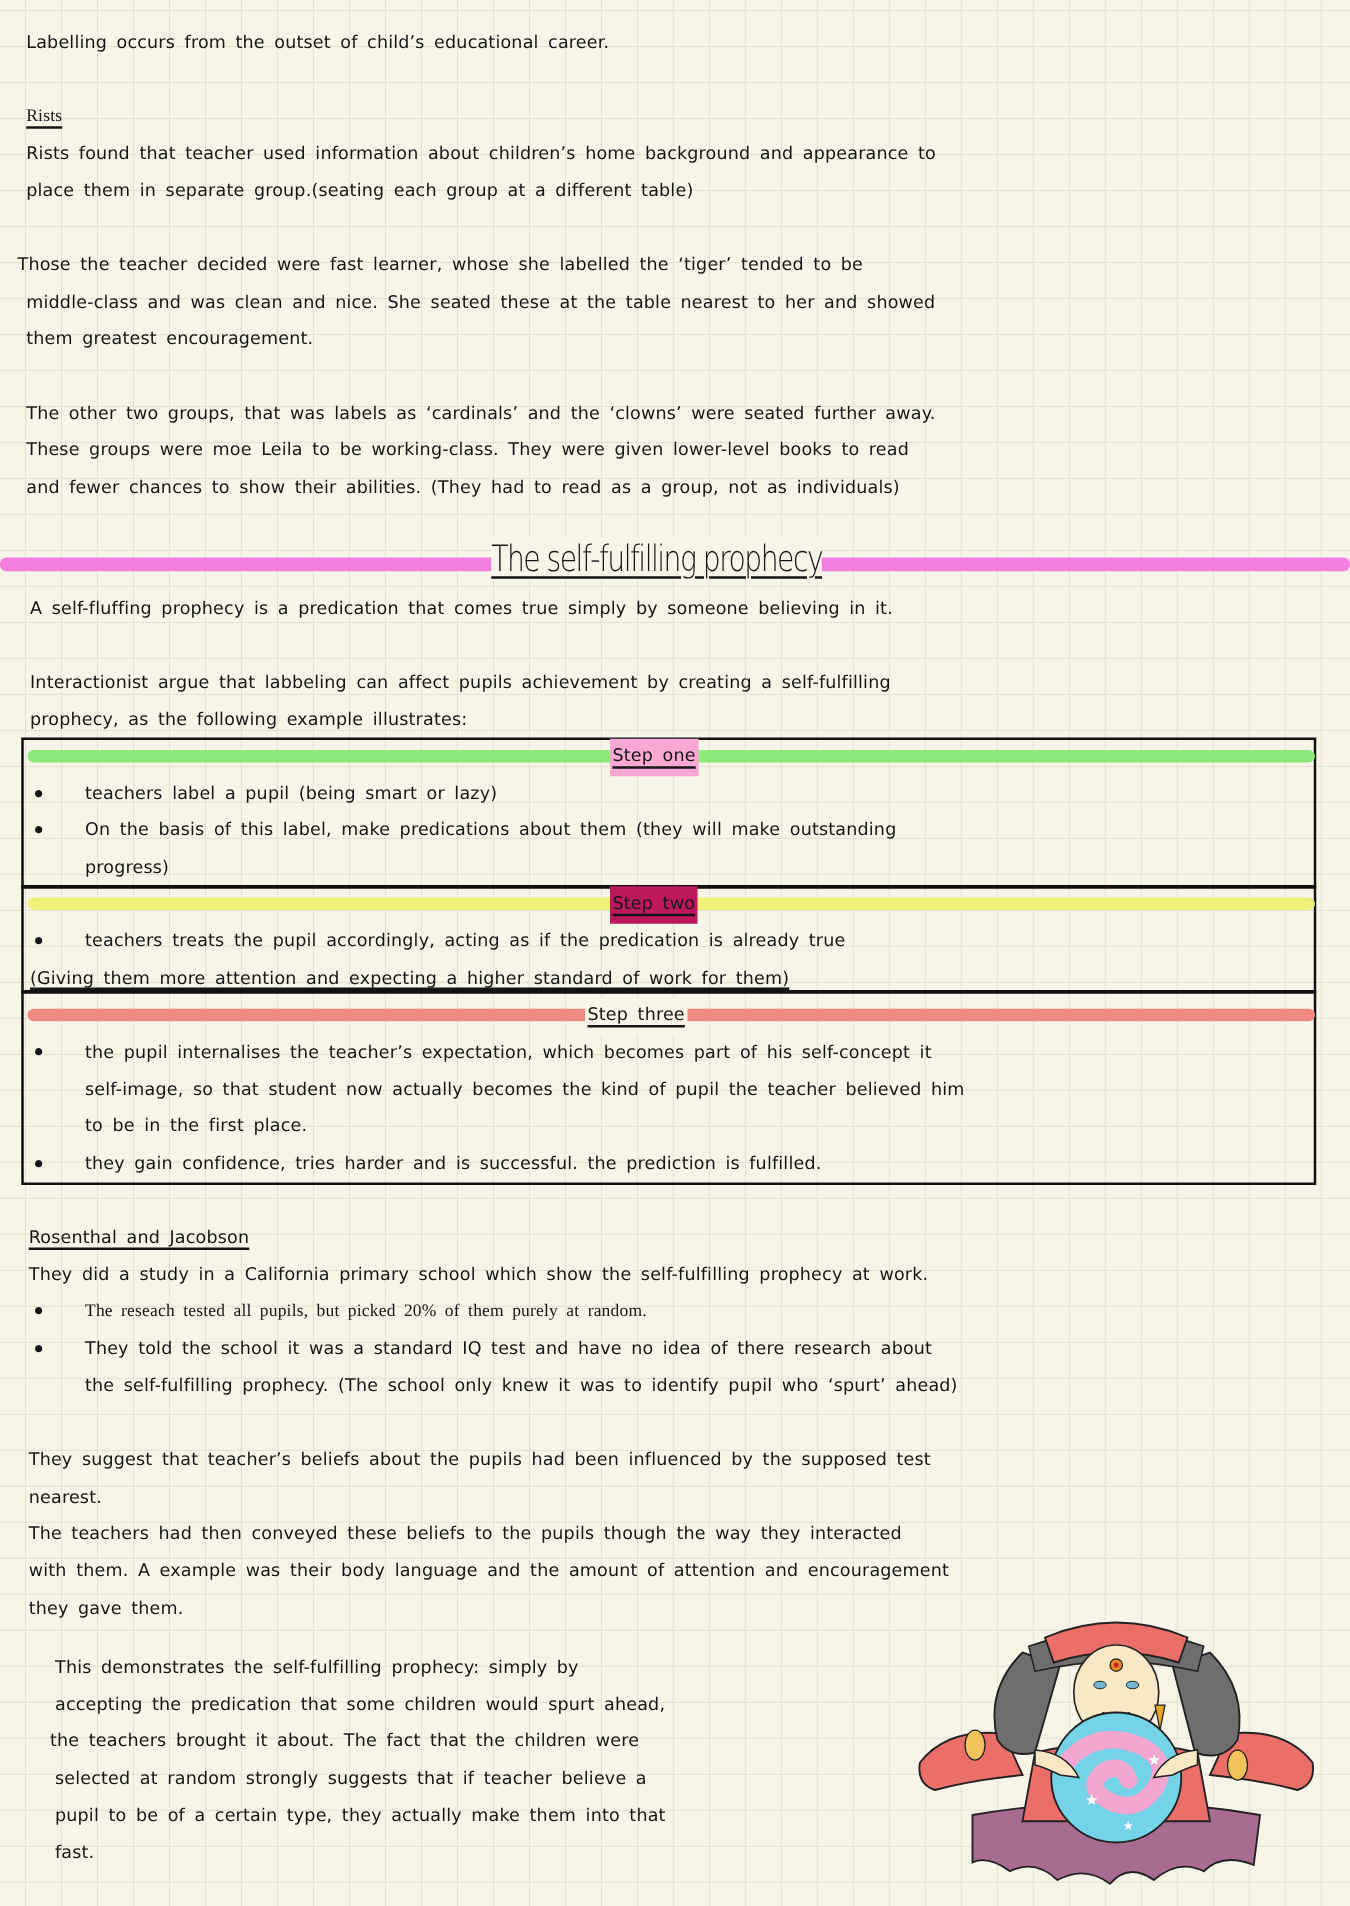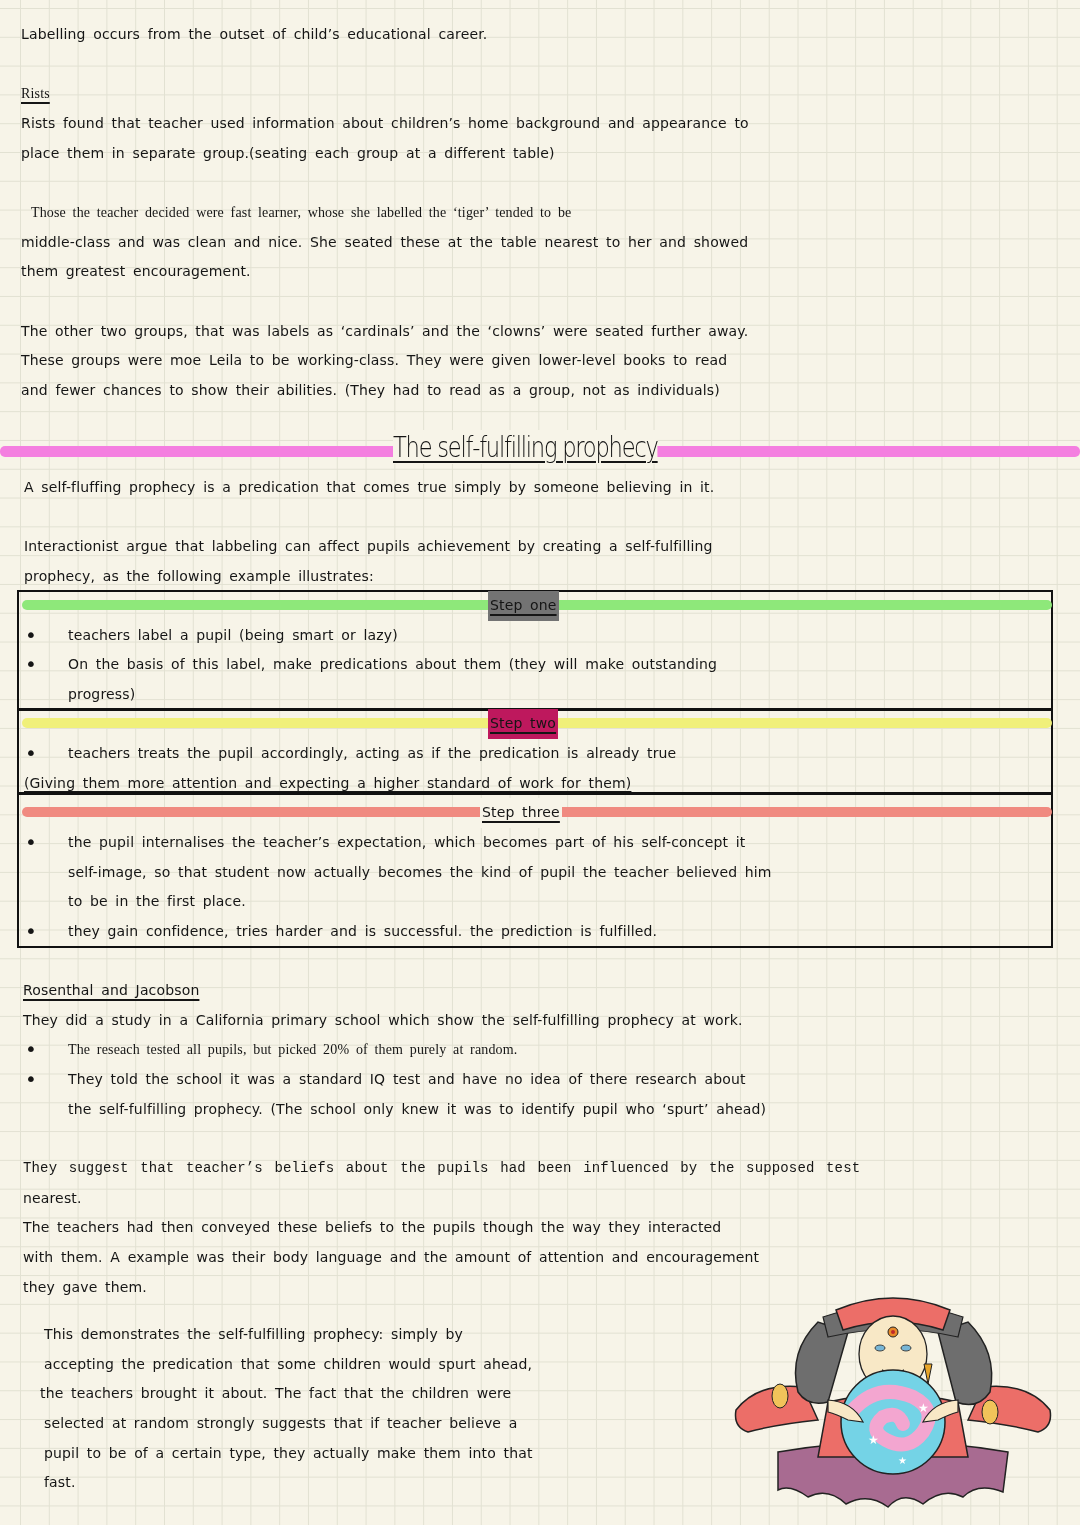--- a/index.html
+++ b/index.html
@@ -31,73 +31,73 @@
 </style>
 </head>
 <body>
 
 <div class="t" style="left:21px;top:20px;">Labelling occurs from the outset of child’s educational career.</div>
 
 <div class="t u" style="left:21px;top:79px;font-family:Liberation Serif, serif;">Rists</div>
 <div class="t" style="left:21px;top:109px;">Rists found that teacher used information about children’s home background and appearance to</div>
 <div class="t" style="left:21px;top:139px;">place them in separate group.(seating each group at a different table)</div>
 
-<div class="t" style="left:31px;top:198px;font-family:Liberation Serif, serif;">Those the teacher decided were fast learner, whose she labelled the ‘tiger’ tended to be</div>
+<div class="t" style="left:14px;top:198px;">Those the teacher decided were fast learner, whose she labelled the ‘tiger’ tended to be</div>
 <div class="t" style="left:21px;top:228px;">middle-class and was clean and nice. She seated these at the table nearest to her and showed</div>
 <div class="t" style="left:21px;top:257px;">them greatest encouragement.</div>
 
 <div class="t" style="left:21px;top:317px;">The other two groups, that was labels as ‘cardinals’ and the ‘clowns’ were seated further away.</div>
 <div class="t" style="left:21px;top:346px;">These groups were moe Leila to be working-class. They were given lower-level books to read</div>
 <div class="t" style="left:21px;top:376px;">and fewer  chances to show their abilities. (They had to read as a group, not as individuals)</div>
 
 <div class="hl" style="left:0;top:446px;width:1080px;height:11px;background:#f47fe0;"></div>
 <div class="title">The self-fulfilling prophecy</div>
 
 <div class="t" style="left:24px;top:473px;">A self-fluffing prophecy is a predication that comes true simply by someone believing in it.</div>
 <div class="t" style="left:24px;top:532px;">Interactionist argue that labbeling can affect pupils achievement by creating a self-fulfilling</div>
 <div class="t" style="left:24px;top:562px;">prophecy, as the following example illustrates:</div>
 
 <div class="box" style="top:590px;height:358px;"></div>
 
 <div class="hl" style="left:22px;top:600px;width:1030px;background:#8ee87a;"></div>
-<div class="t u" style="left:488px;top:591px;background:#737373;padding:0 2px;">Step one</div>
+<div class="t u" style="left:488px;top:591px;background:#f9a8d4;padding:0 2px;">Step one</div>
 <div class="bullet" style="left:25px;top:621px;">•</div>
 <div class="t" style="left:68px;top:621px;">teachers label a pupil (being smart or lazy)</div>
 <div class="bullet" style="left:25px;top:650px;">•</div>
 <div class="t" style="left:68px;top:650px;">On the basis of this label, make predications about them (they will make outstanding</div>
 <div class="t" style="left:68px;top:680px;">progress)</div>
 
 <div class="divider" style="top:708px;"></div>
 
 <div class="hl" style="left:22px;top:718px;width:1030px;background:#f0f07a;"></div>
 <div class="t u" style="left:488px;top:709px;background:#be185d;padding:0 2px;">Step two</div>
 <div class="bullet" style="left:25px;top:739px;">•</div>
 <div class="t" style="left:68px;top:739px;">teachers treats the pupil accordingly, acting as if the predication is already true</div>
 <div class="t u" style="left:24px;top:769px;text-underline-offset:3px;">(Giving them more attention and expecting a higher standard of work for them)</div>
 
 <div class="divider" style="top:792px;"></div>
 
 <div class="hl" style="left:22px;top:807px;width:1030px;background:#f08a80;"></div>
-<div class="t u" style="left:480px;top:798px;background:#f7f4e8;padding:0 2px;">Step three</div>
+<div class="t u" style="left:468px;top:798px;background:#f7f4e8;padding:0 2px;">Step three</div>
 <div class="bullet" style="left:25px;top:828px;">•</div>
 <div class="t" style="left:68px;top:828px;">the pupil internalises the teacher’s expectation, which becomes part of his self-concept it</div>
 <div class="t" style="left:68px;top:858px;">self-image, so that student now actually becomes the kind of pupil the teacher believed him</div>
 <div class="t" style="left:68px;top:887px;">to be in the first place.</div>
 <div class="bullet" style="left:25px;top:917px;">•</div>
 <div class="t" style="left:68px;top:917px;">they gain confidence, tries harder and is successful. the prediction is fulfilled.</div>
 
 <div class="t u" style="left:23px;top:976px;">Rosenthal and Jacobson</div>
 <div class="t" style="left:23px;top:1006px;">They did a study in a California primary school which show the self-fulfilling prophecy at work.</div>
 <div class="bullet" style="left:25px;top:1035px;">•</div>
 <div class="t" style="left:68px;top:1035px;font-family:Liberation Serif, serif;">The reseach tested all pupils, but picked 20% of them purely at random.</div>
 <div class="bullet" style="left:25px;top:1065px;">•</div>
 <div class="t" style="left:68px;top:1065px;">They told the school it was a standard IQ test and have no idea of there research about</div>
 <div class="t" style="left:68px;top:1095px;">the self-fulfilling prophecy. (The school only knew it was to identify pupil who ‘spurt’ ahead)</div>
 
-<div class="t" style="left:23px;top:1154px;font-family:Liberation Mono, monospace;">They suggest that teacher’s beliefs about the pupils had been influenced by the supposed test</div>
+<div class="t" style="left:23px;top:1154px;">They suggest that teacher’s beliefs about the pupils had been influenced by the supposed test</div>
 <div class="t" style="left:23px;top:1184px;">nearest.</div>
 <div class="t" style="left:23px;top:1213px;">The teachers had then conveyed these beliefs to the pupils though the way they interacted</div>
 <div class="t" style="left:23px;top:1243px;">with them. A example was their body language and the amount of attention and encouragement</div>
 <div class="t" style="left:23px;top:1273px;">they gave them.</div>
 
 <div class="t" style="left:44px;top:1320px;">This demonstrates the self-fulfilling prophecy: simply by</div>
 <div class="t" style="left:44px;top:1350px;">accepting the predication that some children would spurt ahead,</div>
 <div class="t" style="left:40px;top:1379px;">the teachers brought it about. The fact that the children were</div>
 <div class="t" style="left:44px;top:1409px;">selected at random strongly suggests that if teacher believe a</div>
 <div class="t" style="left:44px;top:1439px;">pupil to be of a certain type, they actually make them into that</div>

